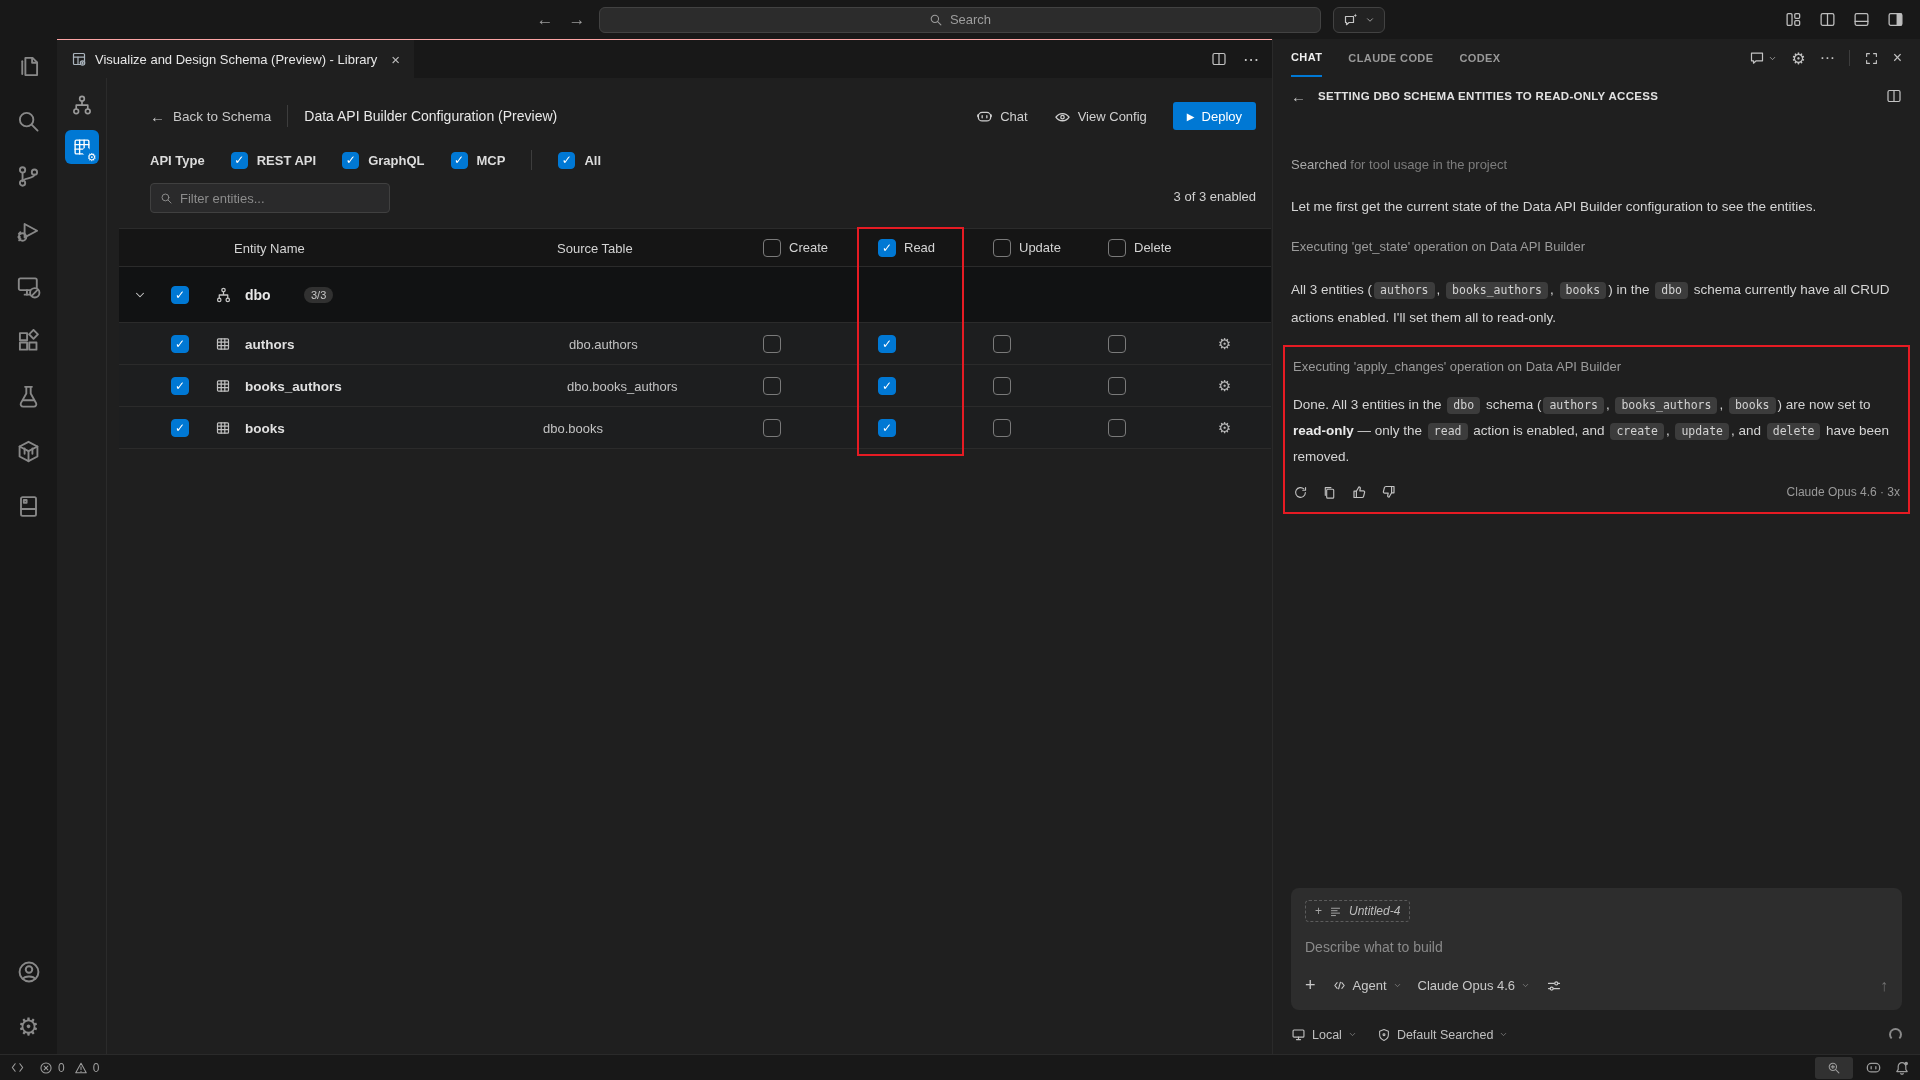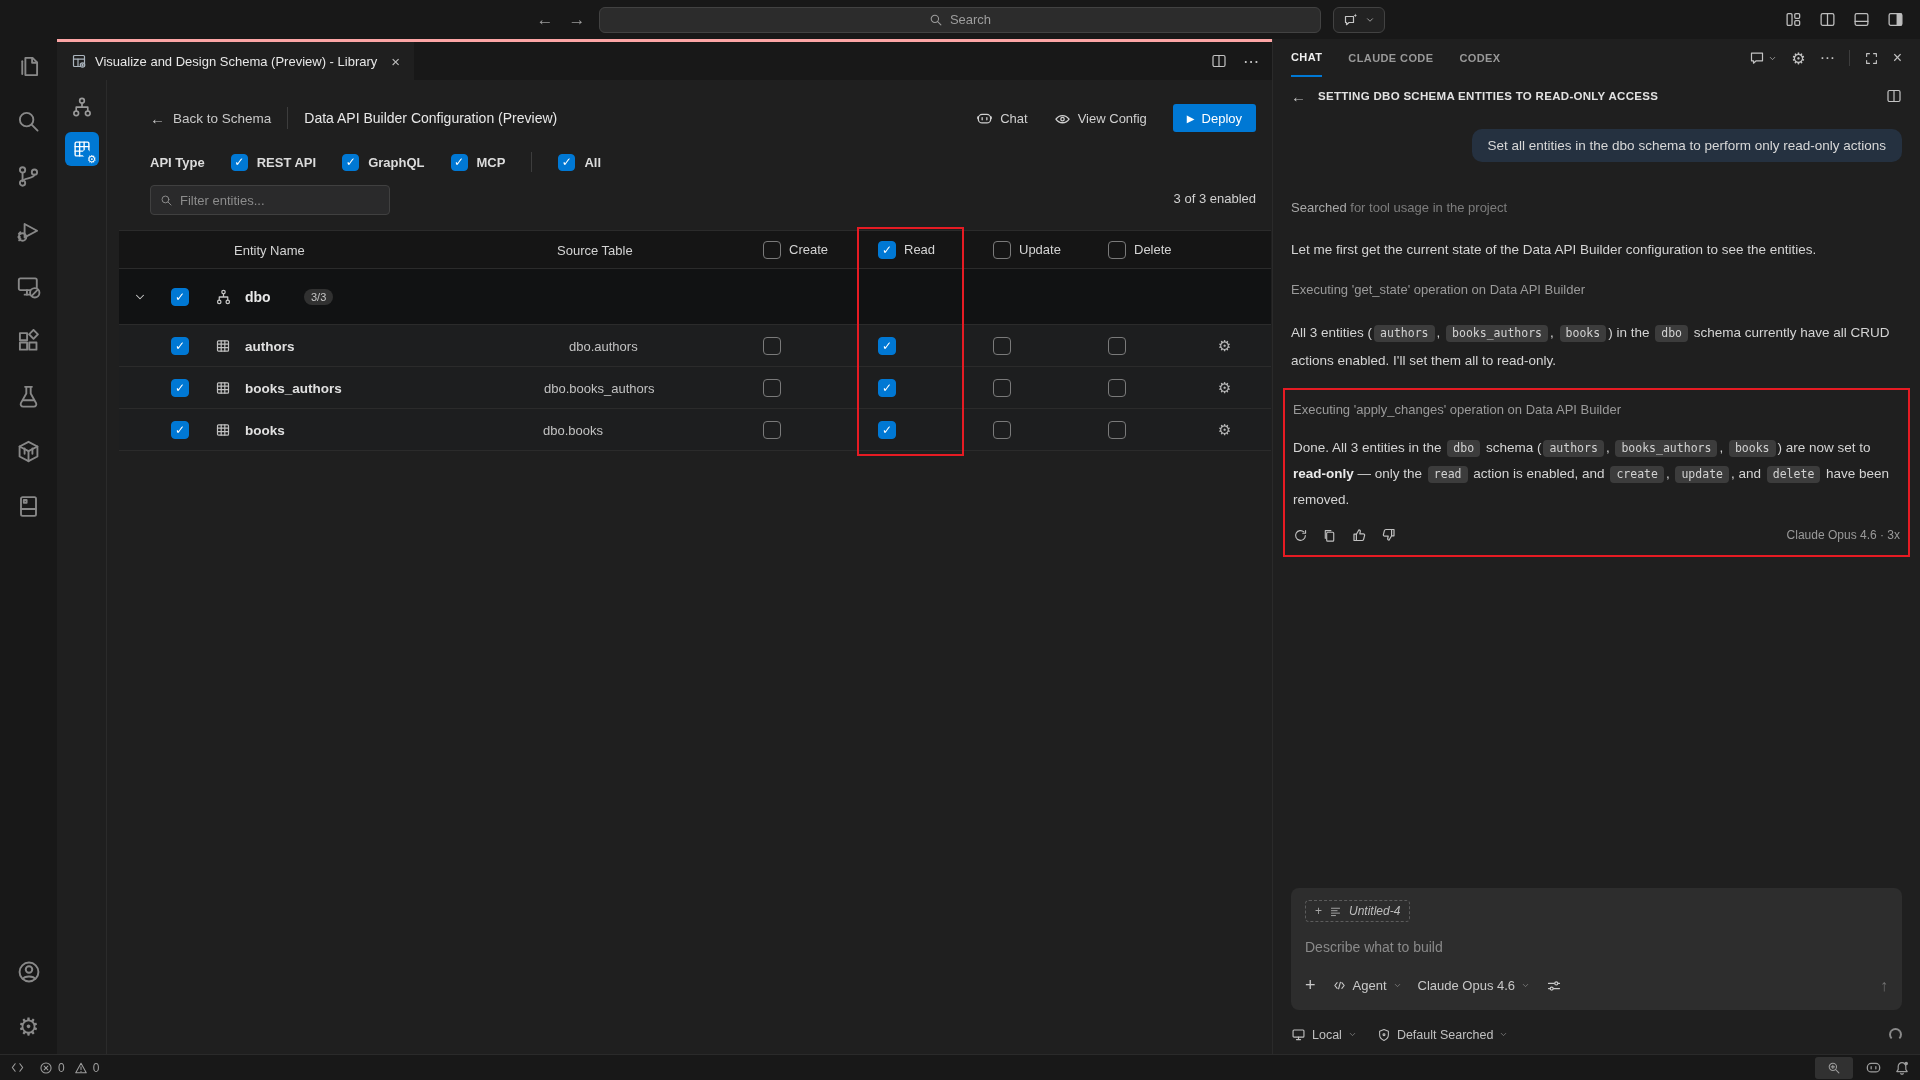--- a/index.html
+++ b/index.html
@@ -22,21 +22,21 @@
   .searchbox { width:722px; height:26px; background:#2c2c2c; border:1px solid #424242; border-radius:6px; display:flex; align-items:center; justify-content:center; gap:7px; color:#9d9d9d; font-size:13px; }
   .copilot-btn { height:26px; padding:0 9px; background:#222; border:1px solid #424242; border-radius:6px; display:flex; align-items:center; gap:6px; color:#c5c5c5; }
   .tb-right { position:absolute; right:16px; top:0; height:39px; display:flex; align-items:center; gap:17px; color:#bdbdbd; }
 
   
   .activitybar { position:absolute; left:0; top:39px; width:57px; bottom:26px; background:#181818; display:flex; flex-direction:column; align-items:center; }
   .ab-item { width:57px; height:55px; display:flex; align-items:center; justify-content:center; color:#888888; }
   .ab-spacer { flex:1; }
 
   
-  .editor { position:absolute; left:57px; top:39px; width:1215px; height:1015px; background:#4c1d95; border-top:3px solid #fca5a5; }
+  .editor { position:absolute; left:57px; top:39px; width:1215px; height:1015px; background:#4c1d95; border-top:1px solid #fca5a5; }
   .tabstrip { position:absolute; left:0; top:0; right:0; height:38px; background:#181818; display:flex; }
   .tab { height:38px; padding:0 14px; background:#1f1f1f; display:flex; align-items:center; gap:8px; color:#e7e7e7; font-size:13px; }
   .tab .close { color:#bdbdbd; font-size:15px; margin-left:6px; }
   .editor-actions { position:absolute; right:12px; top:0; height:38px; display:flex; align-items:center; gap:16px; color:#c3c3c3; }
 
   .webview { position:absolute; left:0; top:38px; right:0; bottom:0; background:#1f1f1f; }
   .wv-toolbar { position:absolute; left:0; top:0; width:50px; bottom:0; border-right:1px solid #2b2b2b; display:flex; flex-direction:column; align-items:center; }
   .wv-tool { margin-top:16px; color:#9a9a9a; }
   .wv-tool-active { margin-top:14px; width:34px; height:34px; border-radius:6px; background:#0078d4; color:#fff; display:flex; align-items:center; justify-content:center; position:relative; }
   .dab { position:absolute; left:50px; top:0; right:0; bottom:0; }
@@ -417,21 +417,21 @@
         <div class="t-row">
           <span class="cb abs on" style="left:52px;"></span>
           <svg class="ico abs" style="left:96px; color:#c0c0c0;" width="16" height="16" viewBox="0 0 16 16">
               <rect x="2.5" y="2.8" width="11" height="10.4" rx="1"></rect>
               <line x1="2.5" y1="6.2" x2="13.5" y2="6.2"></line>
               <line x1="2.5" y1="9.6" x2="13.5" y2="9.6"></line>
               <line x1="6.2" y1="2.8" x2="6.2" y2="13.2"></line>
               <line x1="9.8" y1="2.8" x2="9.8" y2="13.2"></line>
             </svg>
           <span class="abs ent-name" style="left:126px;">books_authors</span>
-          <span class="abs src-cell" style="left:413px;">dbo.books_authors</span>
+          <span class="abs src-cell" style="left:436px;">dbo.books_authors</span>
           <span class="cb abs" style="left:644px;"></span>
           <span class="cb abs on" style="left:759px;"></span>
           <span class="cb abs" style="left:874px;"></span>
           <span class="cb abs" style="left:989px;"></span>
           <span class="abs gear" style="left:1099px;">⚙</span>
         </div>
 
         <div class="t-row">
           <span class="cb abs on" style="left:52px;"></span>
           <svg class="ico abs" style="left:96px; color:#c0c0c0;" width="16" height="16" viewBox="0 0 16 16">
@@ -481,21 +481,20 @@
   <div class="session-row">
     <span style="font-size:15px; color:#c3c3c3;">←</span>
     <span class="session-title">SETTING DBO SCHEMA ENTITIES TO READ-ONLY ACCESS</span>
     <svg class="ico session-split" width="16" height="16" viewBox="0 0 16 16">
         <rect x="2" y="2.5" width="12" height="11" rx="1.5"></rect>
         <line x1="8" y1="2.5" x2="8" y2="13.5"></line>
       </svg>
   </div>
 
   <div class="messages">
-    <div class="bubble">Set all entities in the dbo schema to perform only read-only actions</div>
 
     <div class="searched"><span class="pre">Searched</span><span> for tool usage in the project</span></div>
 
     <div class="para">Let me first get the current state of the Data API Builder configuration to see the entities.</div>
 
     <div class="exec">Executing 'get_state' operation on Data API Builder</div>
 
     <div class="para rich">All 3 entities (<span class="chip">authors</span>, <span class="chip">books_authors</span>, <span class="chip">books</span>) in the <span class="chip">dbo</span> schema currently have all CRUD actions enabled. I'll set them all to read-only.</div>
 
     <div class="apply-section">

